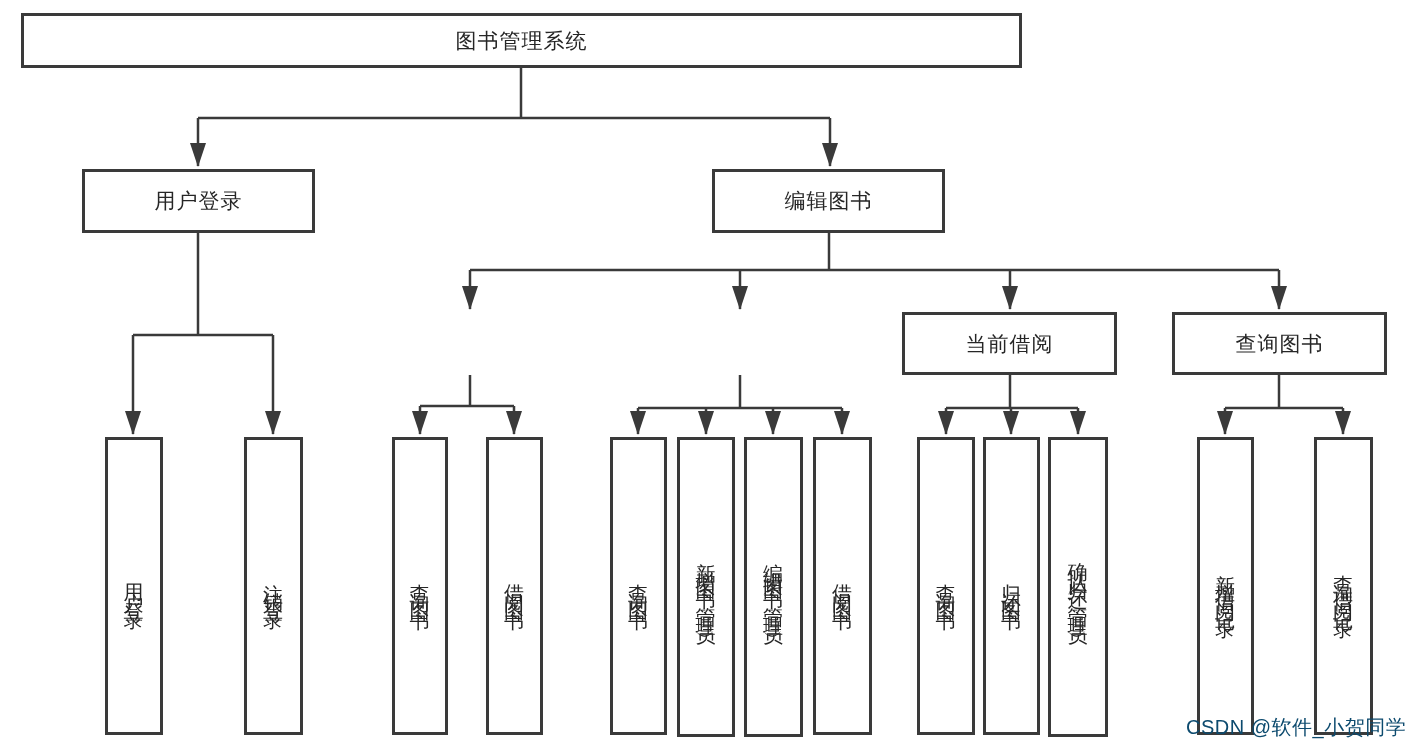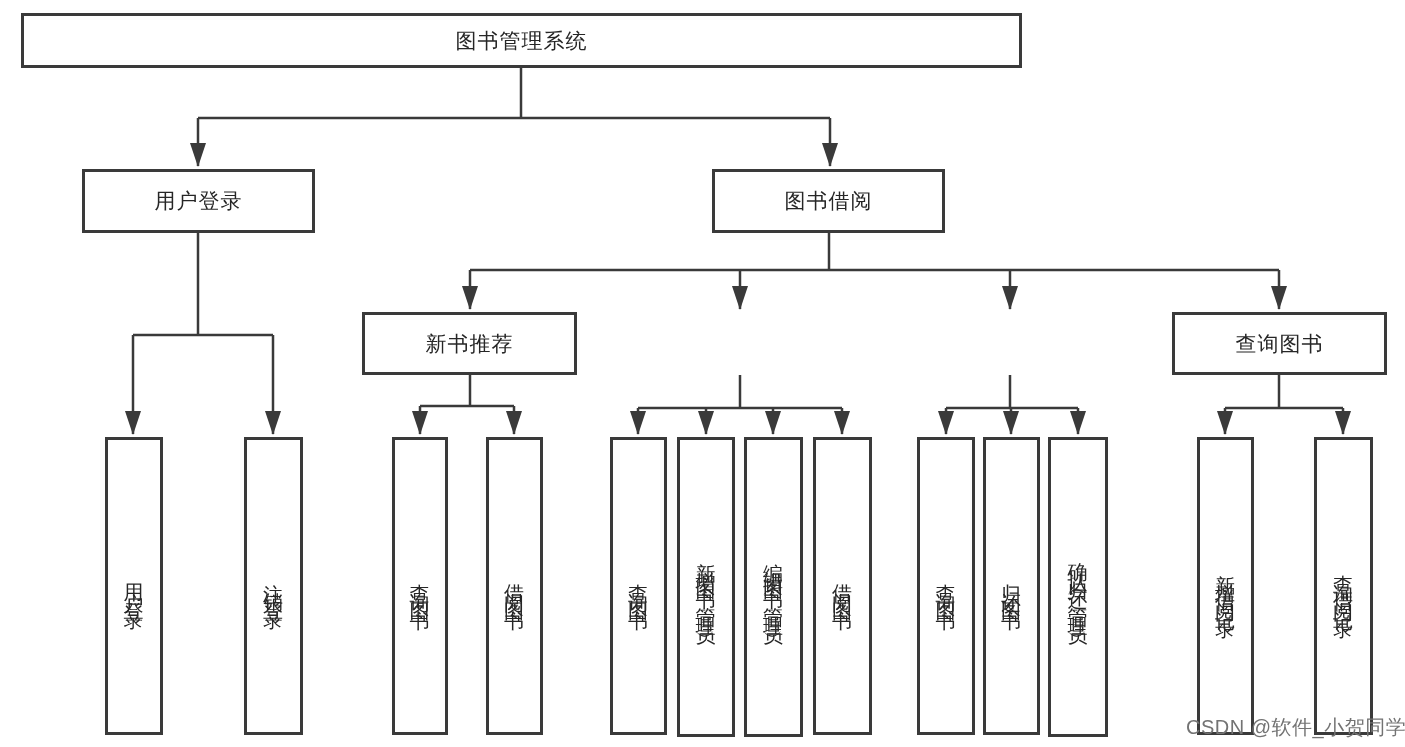--- a/index.html
+++ b/index.html
@@ -16,21 +16,21 @@
   }
   .node.h span{
     font-size:21px;letter-spacing:1px;white-space:nowrap;
   }
   .node.v span{
     writing-mode:vertical-rl;text-orientation:mixed;
     font-size:20px;letter-spacing:9px;line-height:1;white-space:nowrap;
   }
   .watermark{
     position:absolute;left:1186px;top:714px;z-index:6;
-    font-size:20px;color:#737373;letter-spacing:0.5px;white-space:nowrap;
+    font-size:20px;color:#0c4a6e;letter-spacing:0.5px;white-space:nowrap;
   }
 </style>
 </head>
 <body>
 
 <div id="stage">
 
   <svg class="lines" width="1405" height="747" viewBox="0 0 1405 747">
     <defs>
       <marker id="arrow" markerUnits="userSpaceOnUse" markerWidth="26" markerHeight="18" refX="23" refY="9" orient="auto">
@@ -96,25 +96,25 @@
   </svg>
 
   <div class="node h" style="left:21px;top:13px;width:1001px;height:55px">
     <span>图书管理系统</span>
   </div>
 
   <div class="node h" style="left:82px;top:169px;width:233px;height:64px">
     <span>用户登录</span>
   </div>
   <div class="node h" style="left:712px;top:169px;width:233px;height:64px">
-    <span>图书借阅</span>
+    <span>编辑图书</span>
   </div>
 
-  <div class="node h" style="left:362px;top:312px;width:215px;height:63px">
-    <span>新书推荐</span>
+  <div class="node h" style="left:902px;top:312px;width:215px;height:63px">
+    <span>当前借阅</span>
   </div>
   <div class="node h" style="left:1172px;top:312px;width:215px;height:63px">
     <span>查询图书</span>
   </div>
 
   <div class="node v" style="left:105px;top:437px;width:58px;height:298px">
     <span>用户登录</span>
   </div>
   <div class="node v" style="left:244px;top:437px;width:59px;height:298px">
     <span>注销登录</span>

